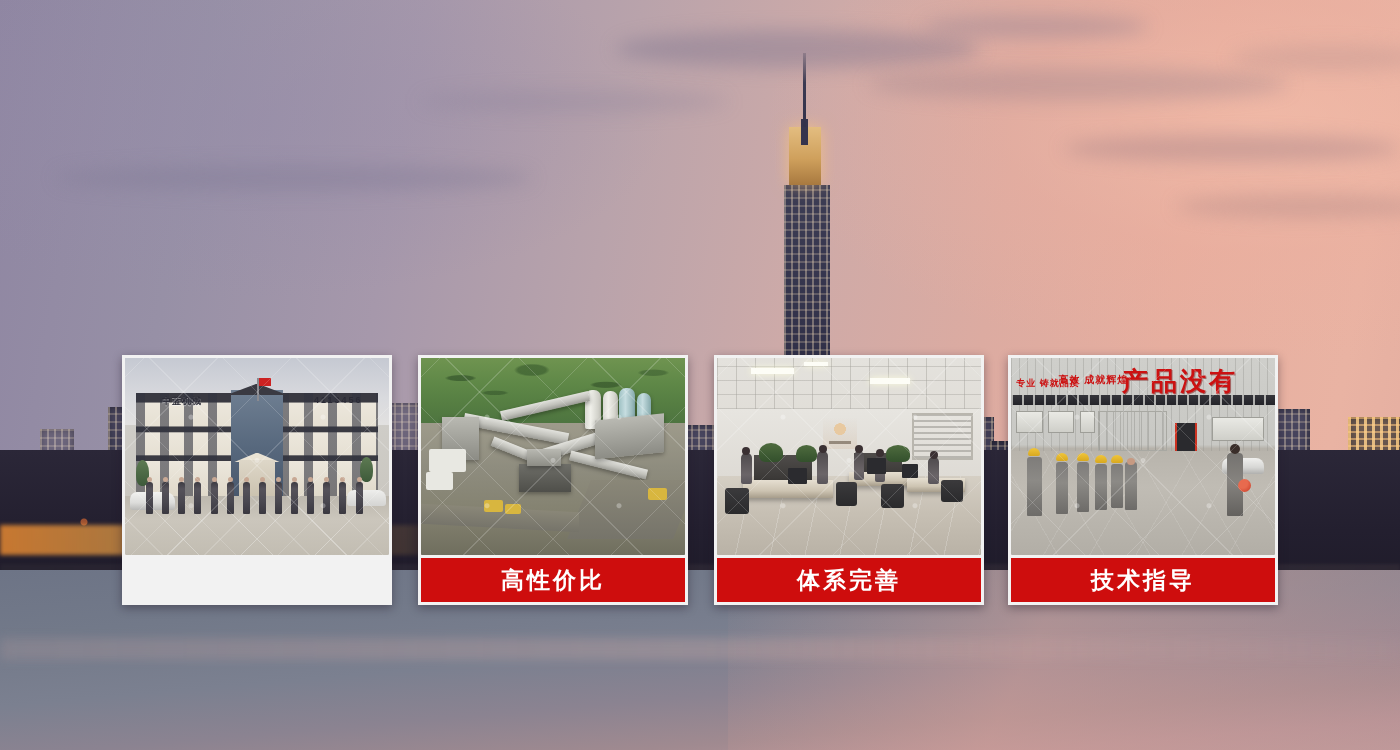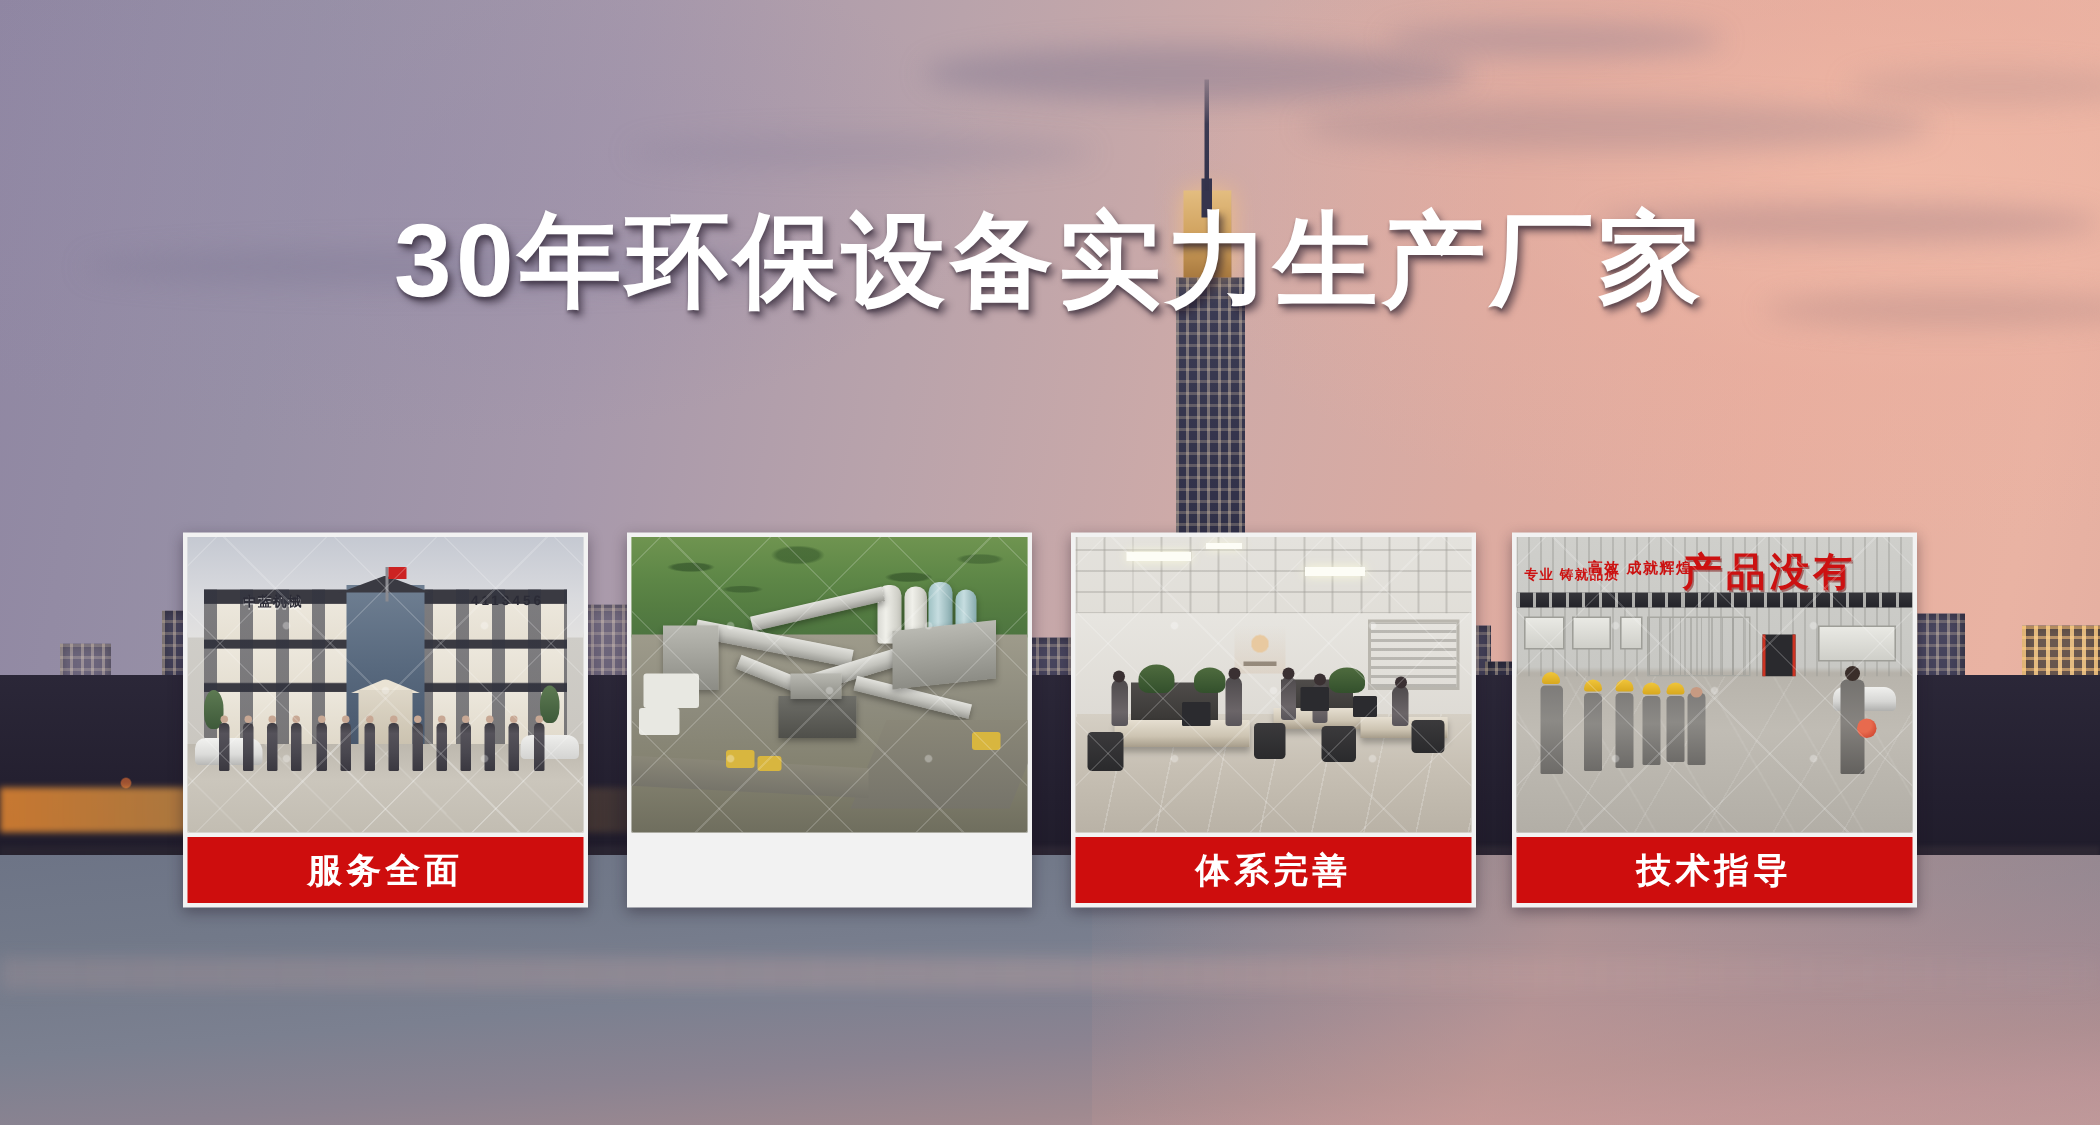--- a/index.html
+++ b/index.html
@@ -616,21 +616,20 @@
   </div>
 
   <div class="treeline"></div>
   <div class="shorelights"></div>
 
   <div class="river-top"></div>
   <div class="river"></div>
   <div class="river-shine"></div>
   <div class="river-band"></div>
 
-  <div class="headline">30年环保设备实力生产厂家</div>
 
 
   <div class="cards">
 
     <div class="card" style="left:0px;">
       <div class="card-photo p1">
         <div class="p1-sky"></div>
         <div class="p1-bldg"></div>
         <div class="p1-wins"></div>
         <div class="p1-center"></div>
@@ -656,23 +655,20 @@
             <i></i>
             <i></i>
             <i></i>
             <i></i>
             <i></i>
             <i></i>
             <i></i>
         </div>
         <div class="wm"></div>
       </div>
-      <div class="card-cap">
-        <span>服务全面</span>
-      </div>
     </div>
 
     <div class="card" style="left:296px;">
       <div class="card-photo p2">
         <div class="p2-green"></div>
         <div class="p2-ground"></div>
 
         <div class="p2-silo" style="left:62%;top:16%;width:6%;height:20%;"></div>
         <div class="p2-silo" style="left:69%;top:17%;width:5.5%;height:19%;"></div>
         <div class="p2-silo teal" style="left:75%;top:15%;width:6%;height:21%;"></div>
@@ -691,20 +687,23 @@
         <div class="p2-white" style="left:3%;top:46%;width:14%;height:12%;"></div>
         <div class="p2-white" style="left:2%;top:58%;width:10%;height:9%;"></div>
 
         <div class="p2-road" style="left:60%;top:62%;width:40%;height:30%;transform:skewX(-22deg);"></div>
         <div class="p2-road" style="left:0%;top:76%;width:60%;height:10%;transform:skewY(3deg);"></div>
 
         <div class="p2-yellow" style="left:24%;top:72%;width:7%;height:6%;"></div>
         <div class="p2-yellow" style="left:32%;top:74%;width:6%;height:5%;"></div>
         <div class="p2-yellow" style="left:86%;top:66%;width:7%;height:6%;"></div>
         <div class="wm"></div>
+      </div>
+      <div class="card-cap">
+        <span>高性价比</span>
       </div>
     </div>
 
     <div class="card" style="left:886px;">
       <div class="card-photo p4">
         <div class="p4-wall"></div>
         <div class="p4-sign">产品没有</div>
         <div class="p4-sign-sm">专业
 铸就品质</div>
         <div class="p4-sign-sm2">高效

